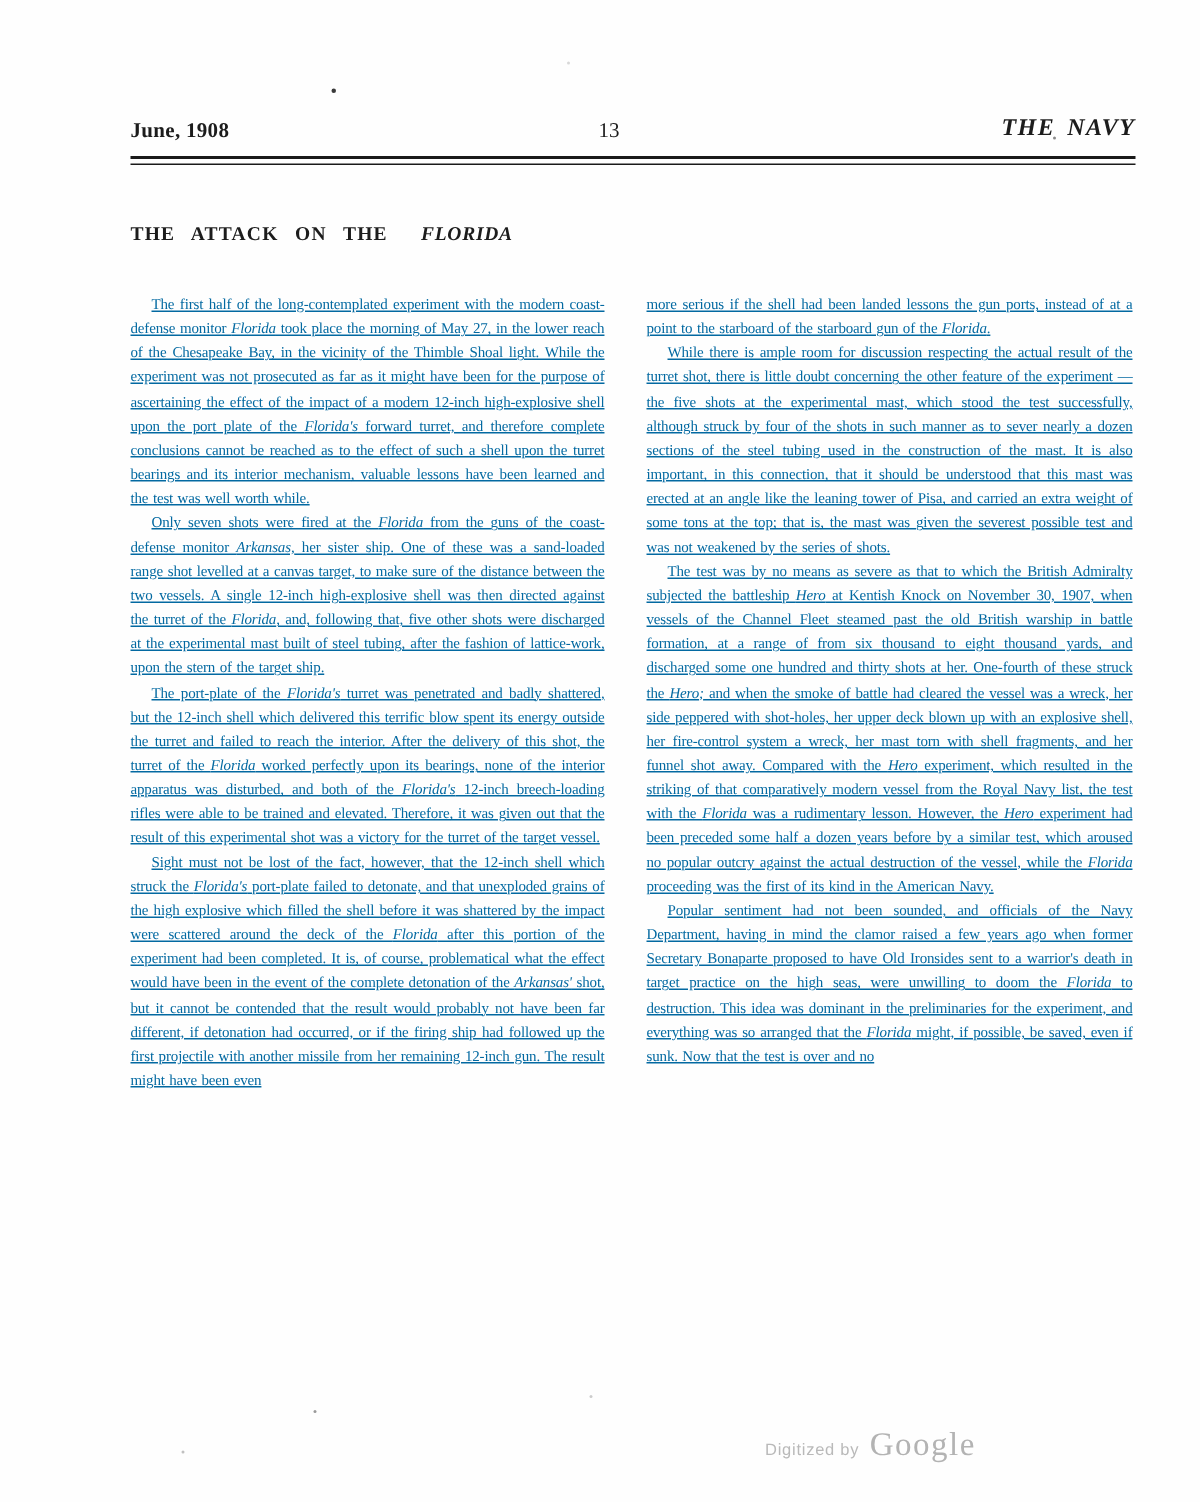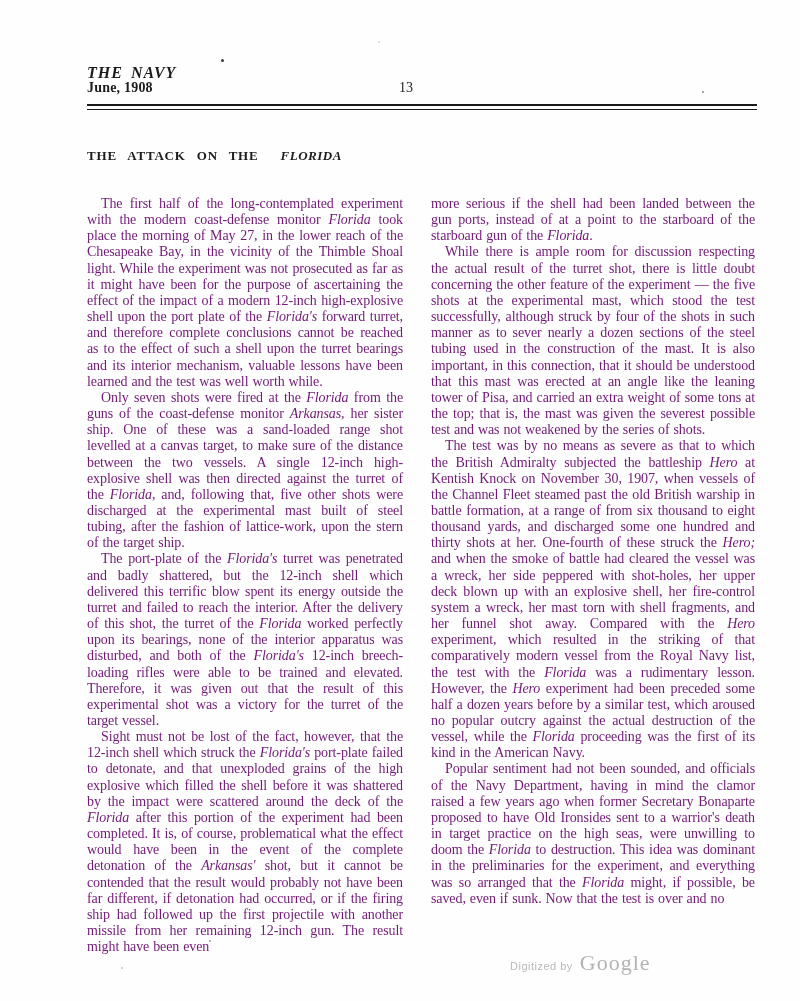--- a/index.html
+++ b/index.html
@@ -20,23 +20,23 @@
   
   .head-date {
     position: absolute;
     left: 87px; top: 80px;
     font-size: 14px;
     font-weight: bold;
     letter-spacing: 0.2px;
   }
   .head-journal {
     position: absolute;
-    left: 87px; top: 64px;
+    left: 87px; top: 77px;
     width: 670px;
-    text-align: left;
+    text-align: right;
     font-size: 16px;
     font-weight: bold;
     font-style: italic;
     letter-spacing: 1px;
     word-spacing: 3px;
   }
   .head-pagenum {
     position: absolute;
     left: 71px; top: 80px;
     width: 670px;
@@ -62,26 +62,27 @@
     font-weight: bold;
     letter-spacing: 0.8px;
     word-spacing: 7px;
     white-space: nowrap;
   }
   .article-title i { letter-spacing: 0.5px; }
   
   .col {
     position: absolute;
     top: 196px;
-    font-size: 14px;
+    font-size: 10px;
     line-height: 16.15px;
     text-align: justify;
     letter-spacing: -0.1px;
     word-spacing: 0.6px;
-    color: #701a75;
+    color: #0369a1;
+    text-decoration: underline;
   }
   .col-left  { left: 87px;  width: 316px; }
   .col-right { left: 431px; width: 324px; }
   .para { margin: 0; }
   .para.indent { text-indent: 14px; }
   .para i { font-style: italic; }
   
   .watermark {
     position: absolute;
     left: 510px; top: 948px;
@@ -128,21 +129,21 @@
 
   <div class="article-title"><span>THE ATTACK ON THE</span>&nbsp; <i>FLORIDA</i></div>
 
   <div class="col col-left">
       <div class="para indent"><span>The first half of the long-contemplated experiment with the modern coast-defense monitor </span><i>Florida</i><span> took place the morning of May 27, in the lower reach of the Chesapeake Bay, in the vicinity of the Thimble Shoal light.  While the experiment was not prosecuted as far as it might have been for the purpose of ascertaining the effect of the impact of a modern 12-inch high-explosive shell upon the port plate of the </span><i>Florida's</i><span> forward turret, and therefore complete conclusions cannot be reached as to the effect of such a shell upon the turret bearings and its interior mechanism, valuable lessons have been learned and the test was well worth while.</span></div>
       <div class="para indent"><span>Only seven shots were fired at the </span><i>Florida</i><span> from the guns of the coast-defense monitor </span><i>Arkansas,</i><span> her sister ship.  One of these was a sand-loaded range shot levelled at a canvas target, to make sure of the distance between the two vessels.  A single 12-inch high-explosive shell was then directed against the turret of the </span><i>Florida</i><span>, and, following that, five other shots were discharged at the experimental mast built of steel tubing, after the fashion of lattice-work, upon the stern of the target ship.</span></div>
       <div class="para indent"><span>The port-plate of the </span><i>Florida's</i><span> turret was penetrated and badly shattered, but the 12-inch shell which delivered this terrific blow spent its energy outside the turret and failed to reach the interior.  After the delivery of this shot, the turret of the </span><i>Florida</i><span> worked perfectly upon its bearings, none of the interior apparatus was disturbed, and both of the </span><i>Florida's</i><span> 12-inch breech-loading rifles were able to be trained and elevated.  Therefore, it was given out that the result of this experimental shot was a victory for the turret of the target vessel.</span></div>
       <div class="para indent"><span>Sight must not be lost of the fact, however, that the 12-inch shell which struck the </span><i>Florida's</i><span> port-plate failed to detonate, and that unexploded grains of the high explosive which filled the shell before it was shattered by the impact were scattered around the deck of the </span><i>Florida</i><span> after this portion of the experiment had been completed.  It is, of course, problematical what the effect would have been in the event of the complete detonation of the </span><i>Arkansas'</i><span> shot, but it cannot be contended that the result would probably not have been far different, if detonation had occurred, or if the firing ship had followed up the first projectile with another missile from her remaining 12-inch gun.  The result might have been even</span></div>
     </div>
   <div class="col col-right">
-      <div class="para"><span>more serious if the shell had been landed between the gun ports, instead of at a point to the starboard of the starboard gun of the </span><i>Florida</i><span>.</span></div>
+      <div class="para"><span>more serious if the shell had been landed lessons the gun ports, instead of at a point to the starboard of the starboard gun of the </span><i>Florida</i><span>.</span></div>
       <div class="para indent"><span>While there is ample room for discussion respecting the actual result of the turret shot, there is little doubt concerning the other feature of the experiment — the five shots at the experimental mast, which stood the test successfully, although struck by four of the shots in such manner as to sever nearly a dozen sections of the steel tubing used in the construction of the mast.  It is also important, in this connection, that it should be understood that this mast was erected at an angle like the leaning tower of Pisa, and carried an extra weight of some tons at the top; that is, the mast was given the severest possible test and was not weakened by the series of shots.</span></div>
       <div class="para indent"><span>The test was by no means as severe as that to which the British Admiralty subjected the battleship </span><i>Hero</i><span> at Kentish Knock on November 30, 1907, when vessels of the Channel Fleet steamed past the old British warship in battle formation, at a range of from six thousand to eight thousand yards, and discharged some one hundred and thirty shots at her.  One-fourth of these struck the </span><i>Hero;</i><span> and when the smoke of battle had cleared the vessel was a wreck, her side peppered with shot-holes, her upper deck blown up with an explosive shell, her fire-control system a wreck, her mast torn with shell fragments, and her funnel shot away.  Compared with the </span><i>Hero</i><span> experiment, which resulted in the striking of that comparatively modern vessel from the Royal Navy list, the test with the </span><i>Florida</i><span> was a rudimentary lesson.  However, the </span><i>Hero</i><span> experiment had been preceded some half a dozen years before by a similar test, which aroused no popular outcry against the actual destruction of the vessel, while the </span><i>Florida</i><span> proceeding was the first of its kind in the American Navy.</span></div>
       <div class="para indent"><span>Popular sentiment had not been sounded, and officials of the Navy Department, having in mind the clamor raised a few years ago when former Secretary Bonaparte proposed to have Old Ironsides sent to a warrior's death in target practice on the high seas, were unwilling to doom the </span><i>Florida</i><span> to destruction.  This idea was dominant in the preliminaries for the experiment, and everything was so arranged that the </span><i>Florida</i><span> might, if possible, be saved, even if sunk.  Now that the test is over and no</span></div>
     </div>
 
   <div class="watermark">
     <span class="wm-small">Digitized by</span>
     <span class="wm-logo">Google</span>
   </div>
 

